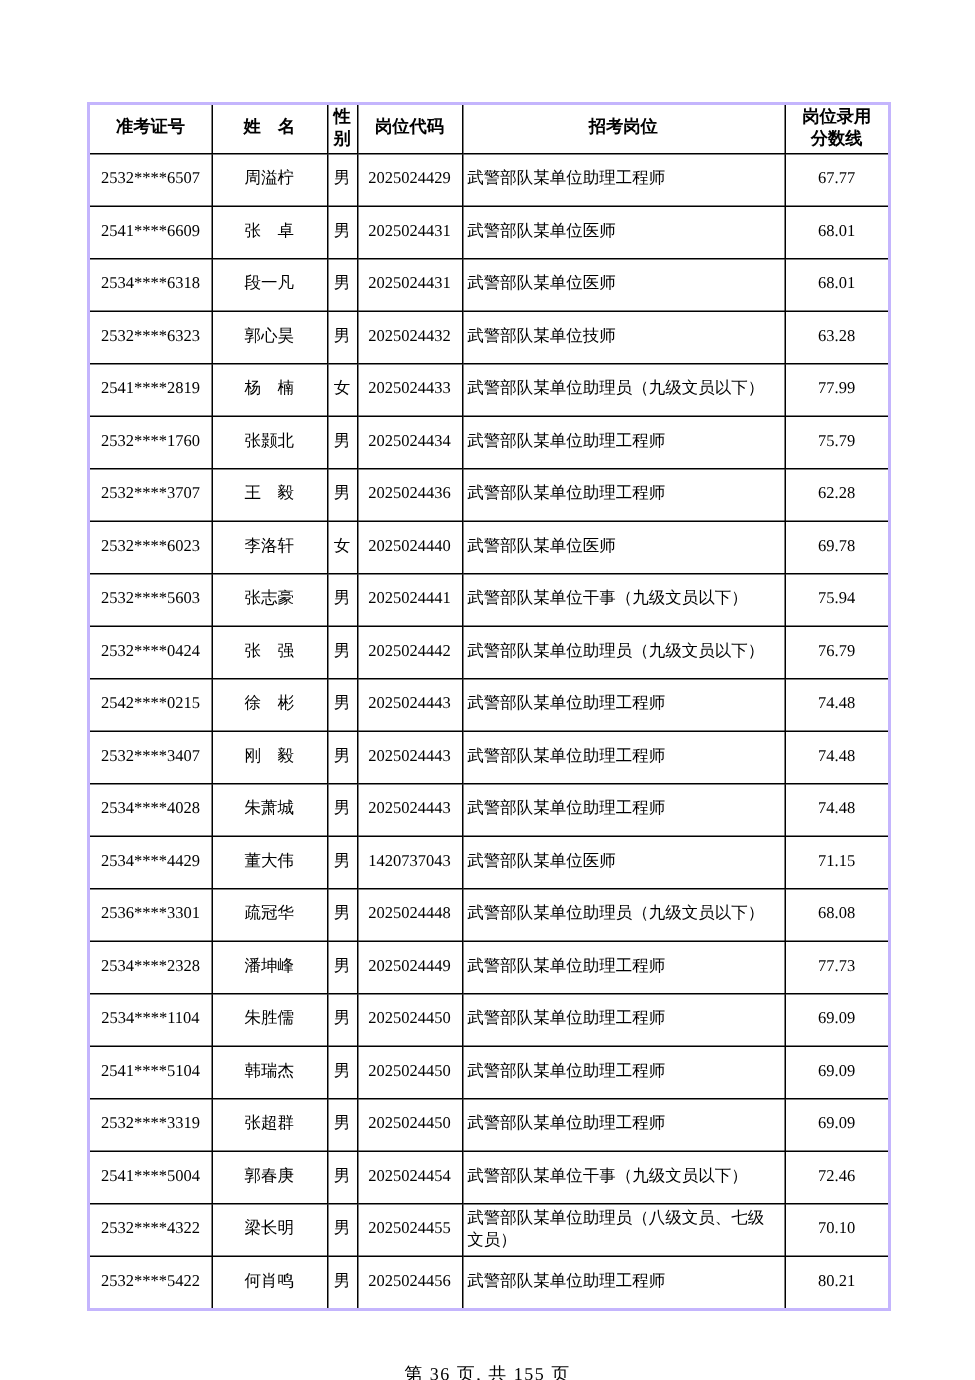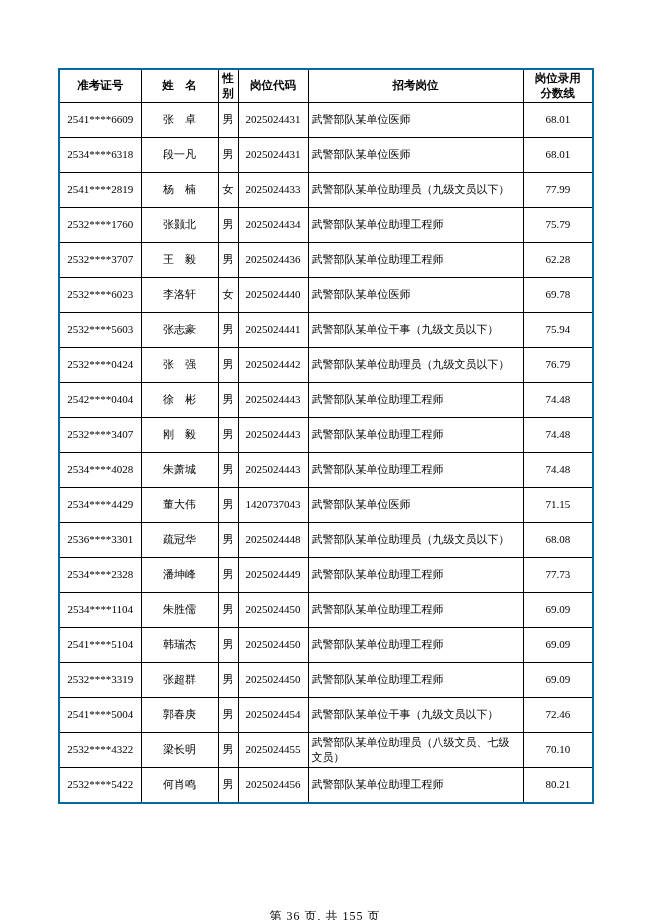--- a/index.html
+++ b/index.html
@@ -20,21 +20,21 @@
     background: #ffffff;
     overflow: hidden;
   }
   table.score-table {
     position: absolute;
     left: 58px;
     top: 68px;
     width: 534px;
     border-collapse: collapse;
     table-layout: fixed;
-    border: 2px solid #0369a1;
+    border: 2px solid #c4b5fd;
   }
   .score-table th,
   .score-table td {
     border: 1px solid #000000;
     overflow: hidden;
   }
   .score-table th {
     font-family: "Liberation Sans", sans-serif;
     font-weight: bold;
     font-size: 11.5px;
@@ -88,34 +88,50 @@
         <th>性
 别</th>
         <th>岗位代码</th>
         <th>招考岗位</th>
         <th>岗位录用
 分数线</th>
       </tr>
     </thead>
     <tbody>
         <tr>
+          <td class="c">2532****6507</td>
+          <td class="c">周溢柠</td>
+          <td class="c">男</td>
+          <td class="c">2025024429</td>
+          <td class="l">武警部队某单位助理工程师</td>
+          <td class="c">67.77</td>
+        </tr>
+        <tr>
           <td class="c">2541****6609</td>
           <td class="c">张　卓</td>
           <td class="c">男</td>
           <td class="c">2025024431</td>
           <td class="l">武警部队某单位医师</td>
           <td class="c">68.01</td>
         </tr>
         <tr>
           <td class="c">2534****6318</td>
           <td class="c">段一凡</td>
           <td class="c">男</td>
           <td class="c">2025024431</td>
           <td class="l">武警部队某单位医师</td>
           <td class="c">68.01</td>
+        </tr>
+        <tr>
+          <td class="c">2532****6323</td>
+          <td class="c">郭心昊</td>
+          <td class="c">男</td>
+          <td class="c">2025024432</td>
+          <td class="l">武警部队某单位技师</td>
+          <td class="c">63.28</td>
         </tr>
         <tr>
           <td class="c">2541****2819</td>
           <td class="c">杨　楠</td>
           <td class="c">女</td>
           <td class="c">2025024433</td>
           <td class="l">武警部队某单位助理员（九级文员以下）</td>
           <td class="c">77.99</td>
         </tr>
         <tr>
@@ -152,21 +168,21 @@
         </tr>
         <tr>
           <td class="c">2532****0424</td>
           <td class="c">张　强</td>
           <td class="c">男</td>
           <td class="c">2025024442</td>
           <td class="l">武警部队某单位助理员（九级文员以下）</td>
           <td class="c">76.79</td>
         </tr>
         <tr>
-          <td class="c">2542****0404</td>
+          <td class="c">2542****0215</td>
           <td class="c">徐　彬</td>
           <td class="c">男</td>
           <td class="c">2025024443</td>
           <td class="l">武警部队某单位助理工程师</td>
           <td class="c">74.48</td>
         </tr>
         <tr>
           <td class="c">2532****3407</td>
           <td class="c">刚　毅</td>
           <td class="c">男</td>

